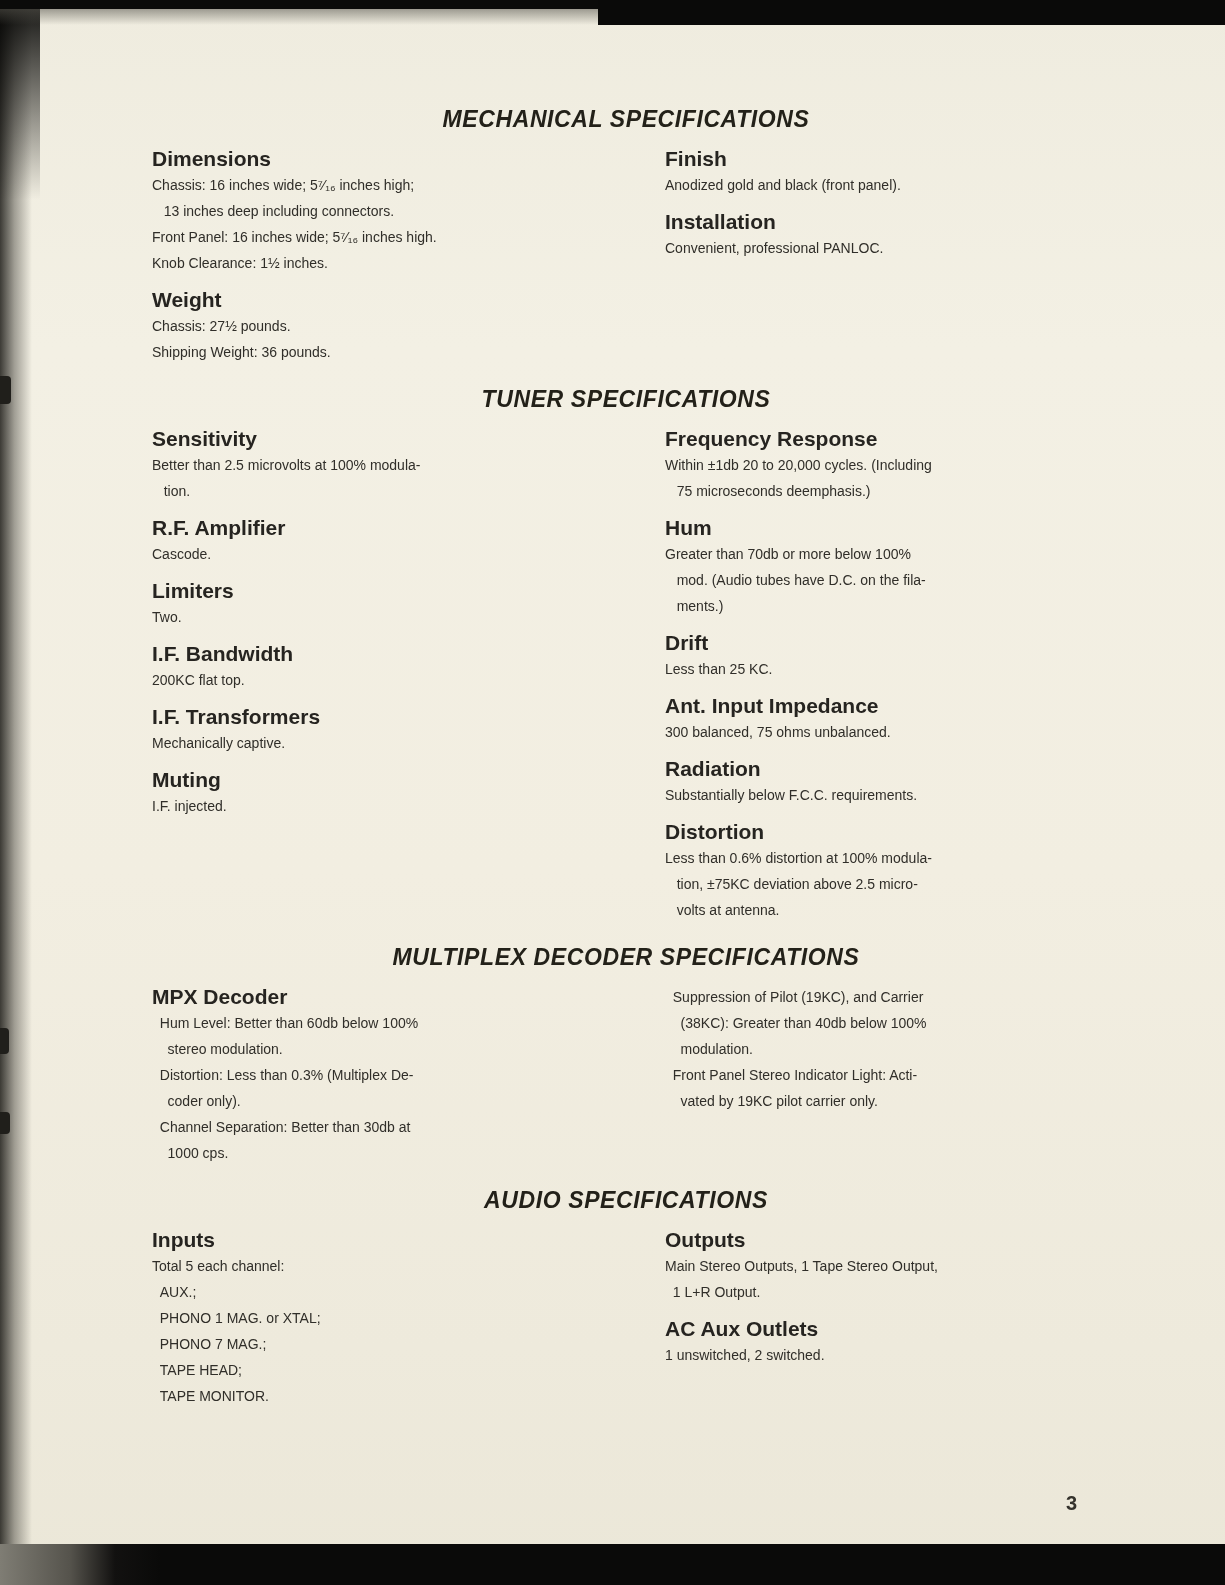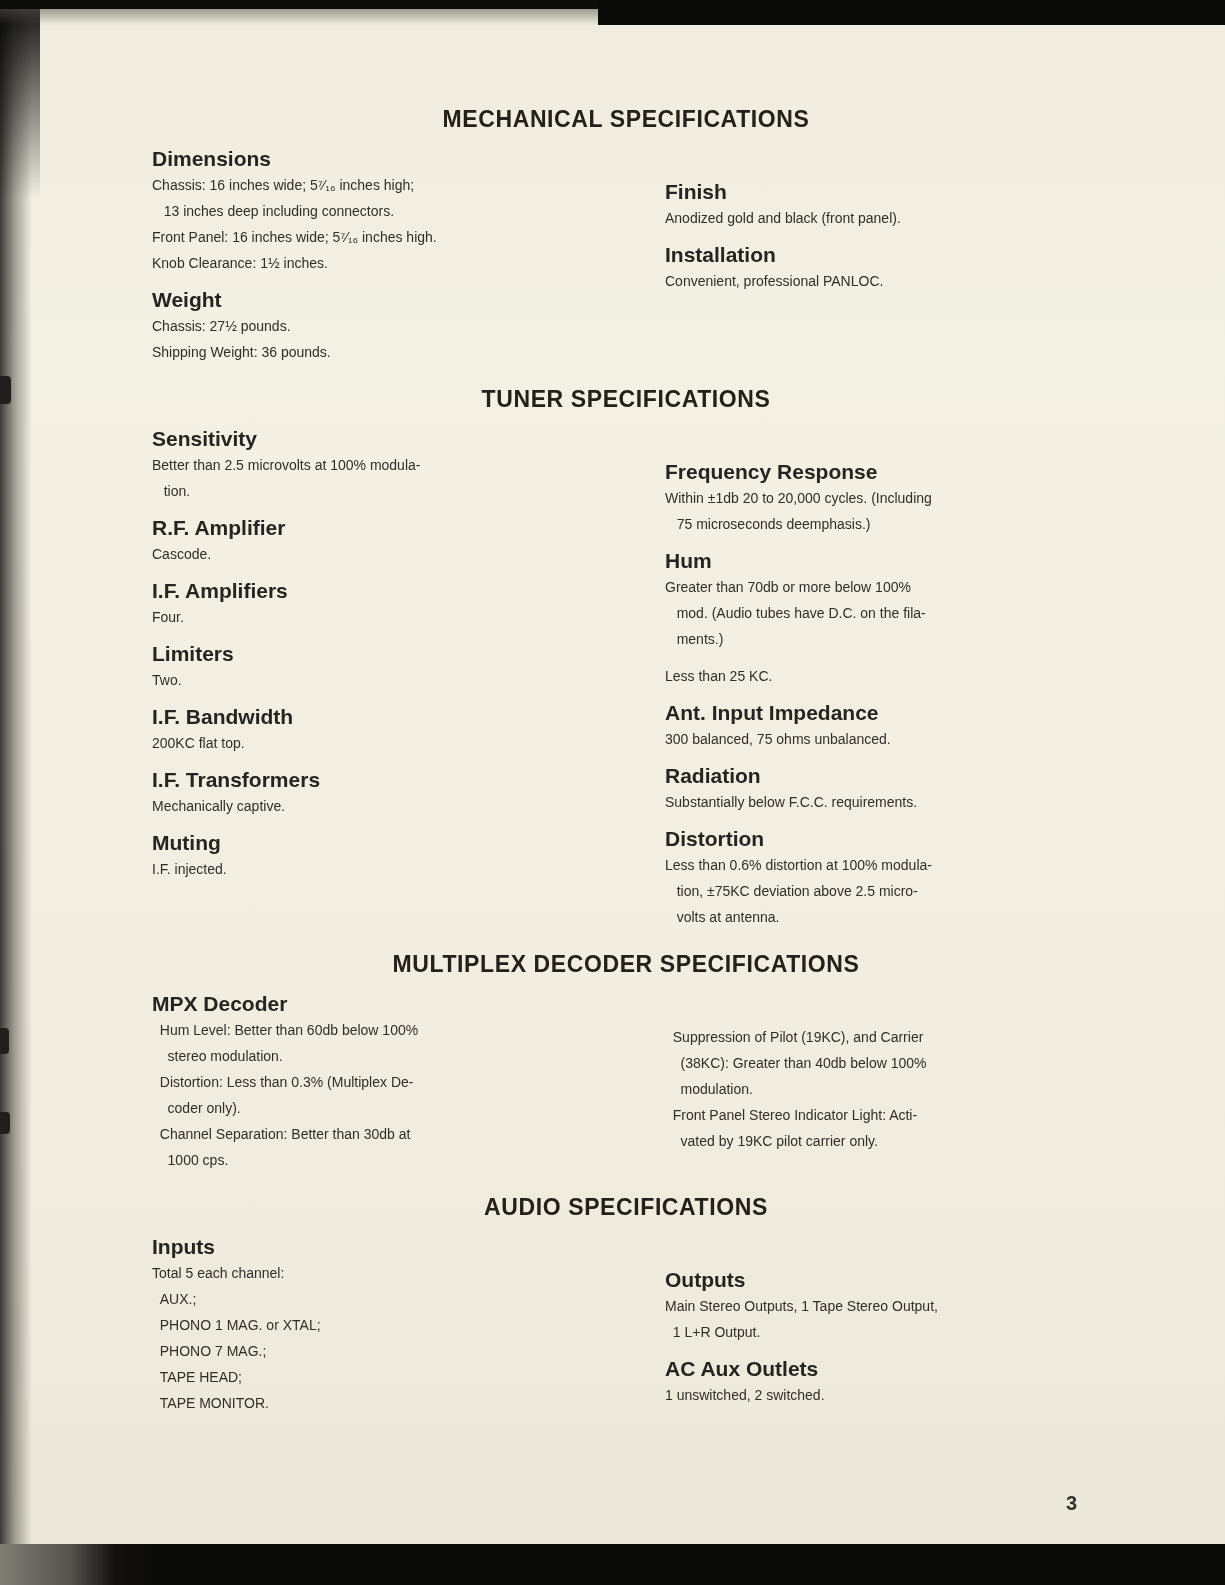--- a/index.html
+++ b/index.html
@@ -59,27 +59,28 @@
   }
 
   .section-title {
     font-size: 23px;
     font-weight: bold;
     line-height: 26px;
     text-align: center;
     letter-spacing: 0.6px;
     color: #232119;
     margin-bottom: 14px;
+    font-style: italic;
   }
 
   .spec-section + .spec-section { margin-top: 10px; }
 
   .cols { display: flex; }
   .col.left  { width: 513px; flex: 0 0 513px; }
-  .col.right { flex: 1; margin-top: 33px; }
+  .col.right { flex: 1; }
 
   .block { margin-bottom: 11px; }
   .block-heading {
     font-size: 21px;
     font-weight: bold;
     line-height: 26px;
     color: #262420;
   }
   .block-line {
     font-size: 14px;
@@ -140,24 +141,20 @@
               <div class="block">
                 <div class="block-heading">Sensitivity</div>
                 <div class="block-line">Better than 2.5 microvolts at 100% modula-</div>
                 <div class="block-line">   tion.</div>
               </div>
               <div class="block">
                 <div class="block-heading">R.F. Amplifier</div>
                 <div class="block-line">Cascode.</div>
               </div>
               <div class="block">
-                <div class="block-heading">I.F. Amplifiers</div>
-                <div class="block-line">Four.</div>
-              </div>
-              <div class="block">
                 <div class="block-heading">Limiters</div>
                 <div class="block-line">Two.</div>
               </div>
               <div class="block">
                 <div class="block-heading">I.F. Bandwidth</div>
                 <div class="block-line">200KC flat top.</div>
               </div>
               <div class="block">
                 <div class="block-heading">I.F. Transformers</div>
                 <div class="block-line">Mechanically captive.</div>
@@ -173,20 +170,21 @@
                 <div class="block-line">Within ±1db 20 to 20,000 cycles. (Including</div>
                 <div class="block-line">   75 microseconds deemphasis.)</div>
               </div>
               <div class="block">
                 <div class="block-heading">Hum</div>
                 <div class="block-line">Greater than 70db or more below 100%</div>
                 <div class="block-line">   mod. (Audio tubes have D.C. on the fila-</div>
                 <div class="block-line">   ments.)</div>
               </div>
               <div class="block">
+                <div class="block-heading">Drift</div>
                 <div class="block-line">Less than 25 KC.</div>
               </div>
               <div class="block">
                 <div class="block-heading">Ant. Input Impedance</div>
                 <div class="block-line">300 balanced, 75 ohms unbalanced.</div>
               </div>
               <div class="block">
                 <div class="block-heading">Radiation</div>
                 <div class="block-line">Substantially below F.C.C. requirements.</div>
               </div>

